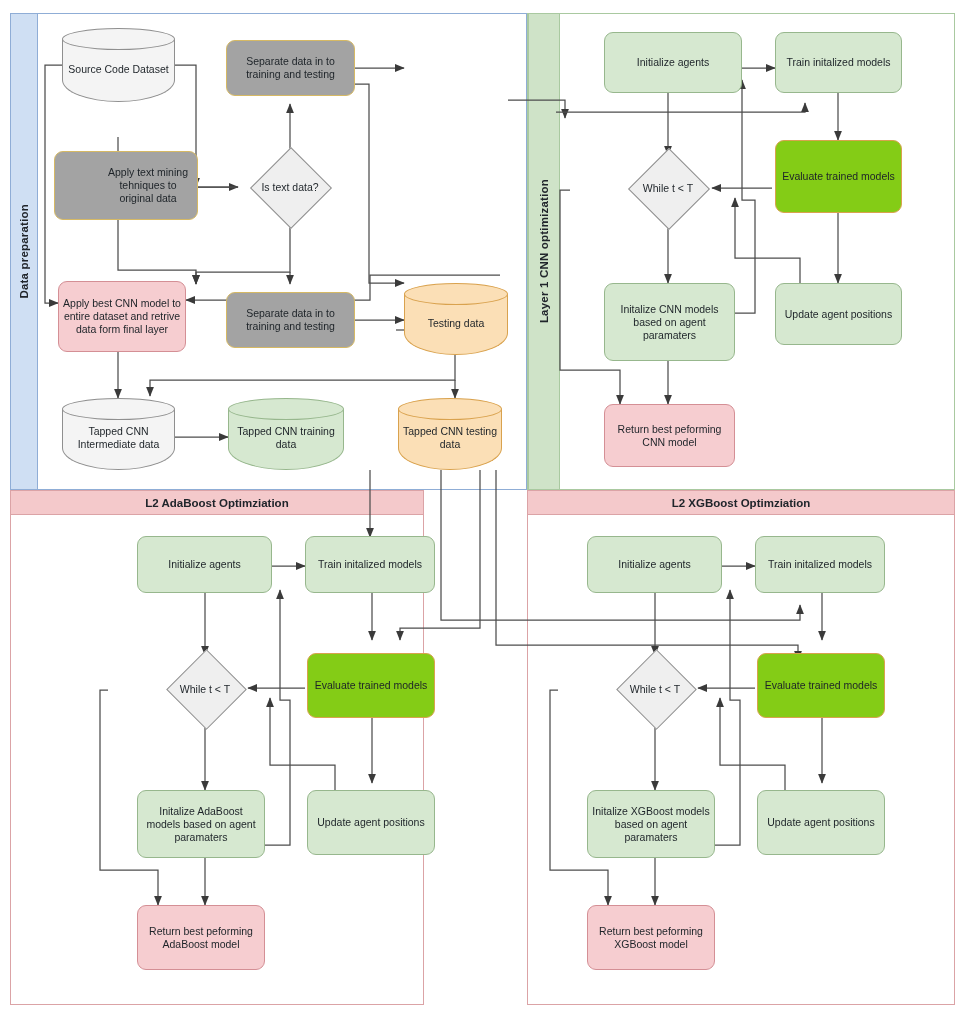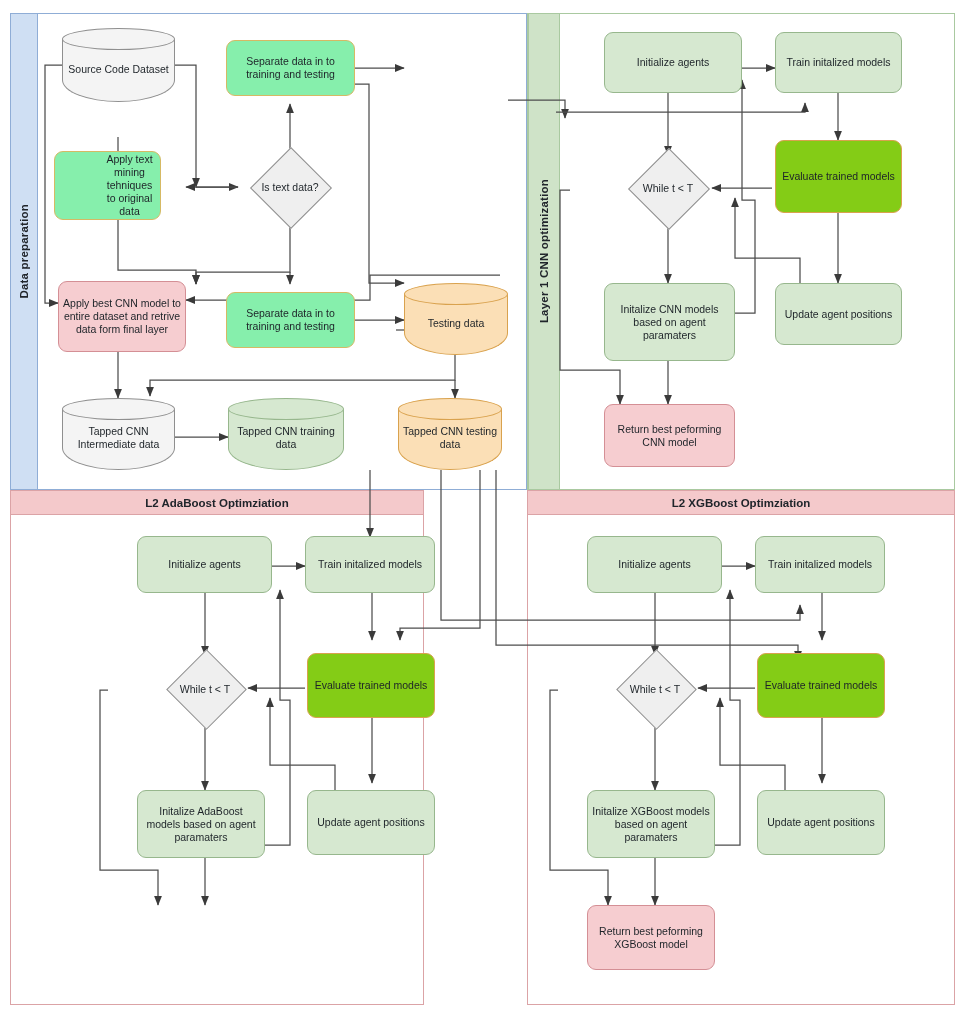--- a/index.html
+++ b/index.html
@@ -22,21 +22,21 @@
   }
   .lane-header{position:absolute;left:0;right:0;top:0;height:23px;background:#f4c9cb;
     border-bottom:1.4px solid #dba3a6;display:flex;align-items:center;justify-content:center;}
   .lane-header span{font-size:11.5px;font-weight:bold;color:#20252b;}
 
   
   .node{position:absolute;box-sizing:border-box;display:flex;align-items:center;justify-content:center;
         text-align:center;font-size:10.5px;line-height:13px;color:#1d2328;padding:2px 4px;}
   .proc{border-radius:9px;border:1.2px solid #888;}
   .green{background:#d6e8d0;border-color:#97b78d;}
-  .yellow{background:#86efac;border-color:#d6b964;}
+  .yellow{background:#a3a3a3;border-color:#d6b964;}
   .orange{background:#84cc16;border-color:#d9a24e;}
   .pink{background:#f6cdd0;border-color:#d48f95;}
 
   
   .diamond{position:absolute;}
   .diamond .dshape{position:absolute;left:0;top:0;width:100%;height:100%;
       background:#efefef;border:1.2px solid #8f8f8f;transform:rotate(45deg);}
   .diamond .dtext{position:absolute;left:0;top:0;width:100%;height:100%;
       display:flex;align-items:center;justify-content:center;text-align:center;
       font-size:10.5px;line-height:13px;color:#1d2328;}
@@ -184,21 +184,21 @@
     <div class="body"></div>
     <div class="top"></div>
     <div class="lbl">Source Code Dataset</div>
   </div>
 
   <div class="node proc yellow" style="left:226px;top:40px;width:129px;height:56px;">
     <span>Separate data in to training and testing</span>
   </div>
 
 
-  <div class="node proc yellow" style="left:54px;top:151px;width:107px;height:69px;padding-left:48px;">
+  <div class="node proc yellow" style="left:54px;top:151px;width:144px;height:69px;padding-left:48px;">
     <span>Apply text mining tehniques to original data</span>
   </div>
 
   <div class="diamond" style="left:238px;top:150px;width:104px;height:74px;">
     <div class="dshape" style="left:24px;top:9px;width:56px;height:56px;"></div>
     <div class="dtext">Is text data?</div>
   </div>
 
   <div class="node proc pink" style="left:58px;top:281px;width:128px;height:71px;">
     <span>Apply best CNN model to entire dataset and retrive data form final layer</span>
@@ -279,20 +279,23 @@
   </div>
 
   <div class="node proc green" style="left:137px;top:790px;width:128px;height:68px;">
     <span>Initalize AdaBoost models based on agent paramaters</span>
   </div>
 
   <div class="node proc green" style="left:307px;top:790px;width:128px;height:65px;">
     <span>Update agent positions</span>
   </div>
 
+  <div class="node proc pink" style="left:137px;top:905px;width:128px;height:65px;">
+    <span>Return best peforming AdaBoost model</span>
+  </div>
 
   <div class="node proc green" style="left:587px;top:536px;width:135px;height:57px;">
     <span>Initialize agents</span>
   </div>
 
   <div class="node proc green" style="left:755px;top:536px;width:130px;height:57px;">
     <span>Train initalized models</span>
   </div>
 
   <div class="diamond" style="left:600px;top:655px;width:110px;height:68px;">

